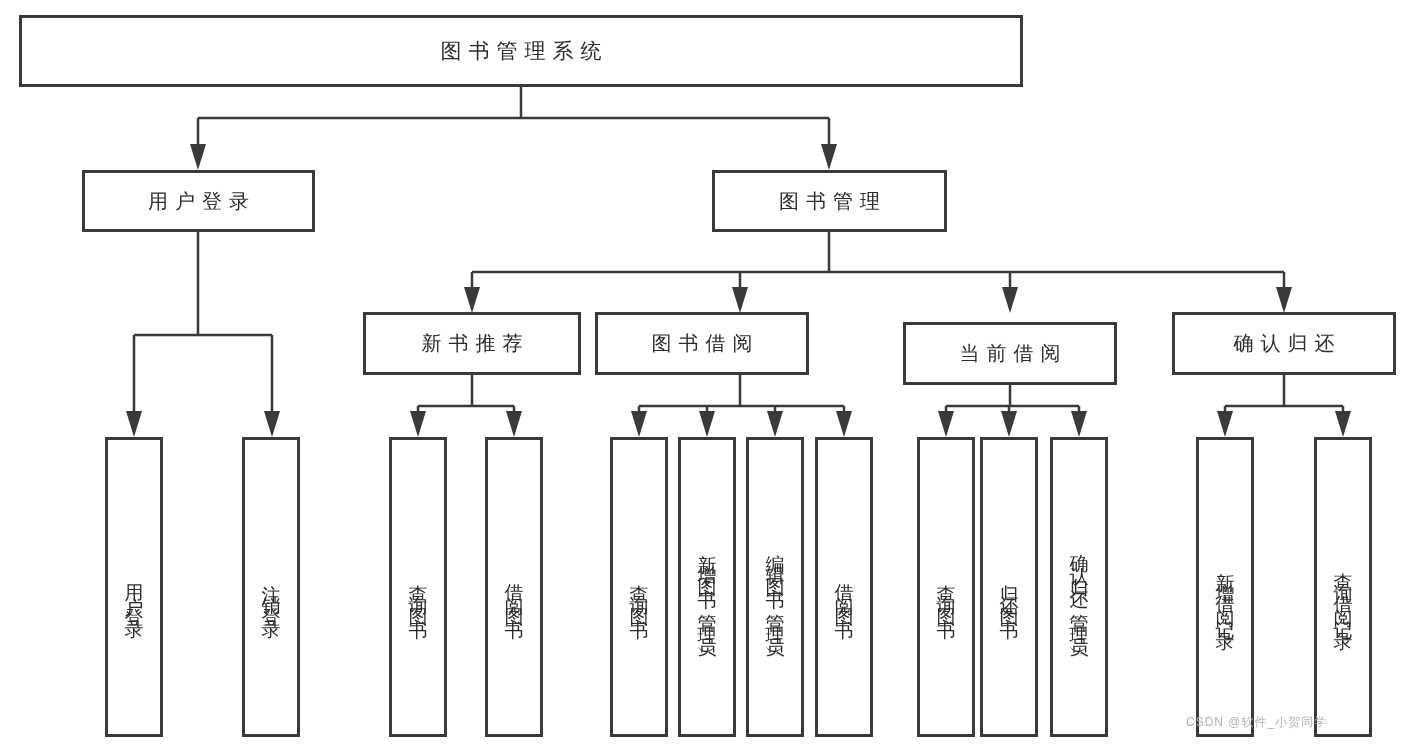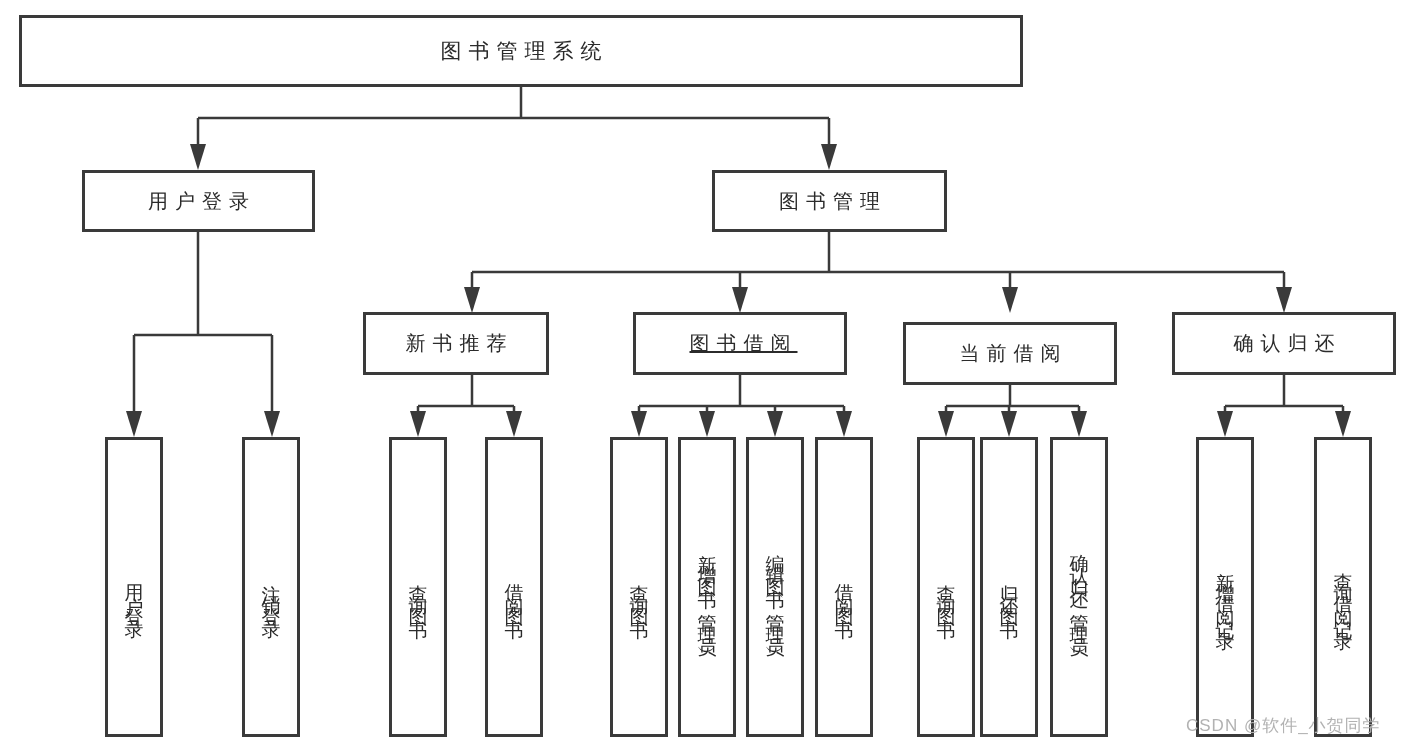--- a/index.html
+++ b/index.html
@@ -19,21 +19,21 @@
   .node .label { white-space: nowrap; }
   .h .label { font-size: 20px; letter-spacing: 7px; margin-right: -7px; }
   .root .label { font-size: 21px; letter-spacing: 7px; margin-right: -7px; }
   .v .label {
     writing-mode: vertical-rl; text-orientation: mixed;
     font-size: 19px; letter-spacing: 12px; margin-bottom: -12px;
     white-space: nowrap;
   }
   .watermark {
     position: absolute; left: 1186px; top: 714px; z-index: 3;
-    color: #b2b2b2; font-size: 17px; letter-spacing: 1px; white-space: nowrap;
+    color: #b2b2b2; font-size: 12px; letter-spacing: 1px; white-space: nowrap;
   }
 </style>
 </head>
 <body>
 
 <svg id="connectors" width="1405" height="747" viewBox="0 0 1405 747">
   <g stroke="#3a3a3a" stroke-width="2.5" fill="none">
     <path d="M521 70 V118 M198 118 H829 M198 118 V150 M829 118 V150"></path>
   </g>
   <g fill="#3a3a3a" stroke="none">
@@ -99,24 +99,24 @@
   <span class="label">图书管理系统</span>
 </div>
 
 <div class="node h" style="left:82px; top:170px; width:233px; height:62px;">
   <span class="label">用户登录</span>
 </div>
 <div class="node h" style="left:712px; top:170px; width:235px; height:62px;">
   <span class="label">图书管理</span>
 </div>
 
-<div class="node h" style="left:363px; top:312px; width:186px; height:63px;">
+<div class="node h" style="left:363px; top:312px; width:218px; height:63px;">
   <span class="label">新书推荐</span>
 </div>
-<div class="node h" style="left:633px; top:312px; width:214px; height:63px;text-decoration:underline;">
+<div class="node h" style="left:595px; top:312px; width:214px; height:63px;">
   <span class="label">图书借阅</span>
 </div>
 <div class="node h" style="left:903px; top:322px; width:214px; height:63px;">
   <span class="label">当前借阅</span>
 </div>
 <div class="node h" style="left:1172px; top:312px; width:224px; height:63px;">
   <span class="label">确认归还</span>
 </div>
 
 <div class="node v" style="left:105px; top:437px; width:58px; height:300px;">

